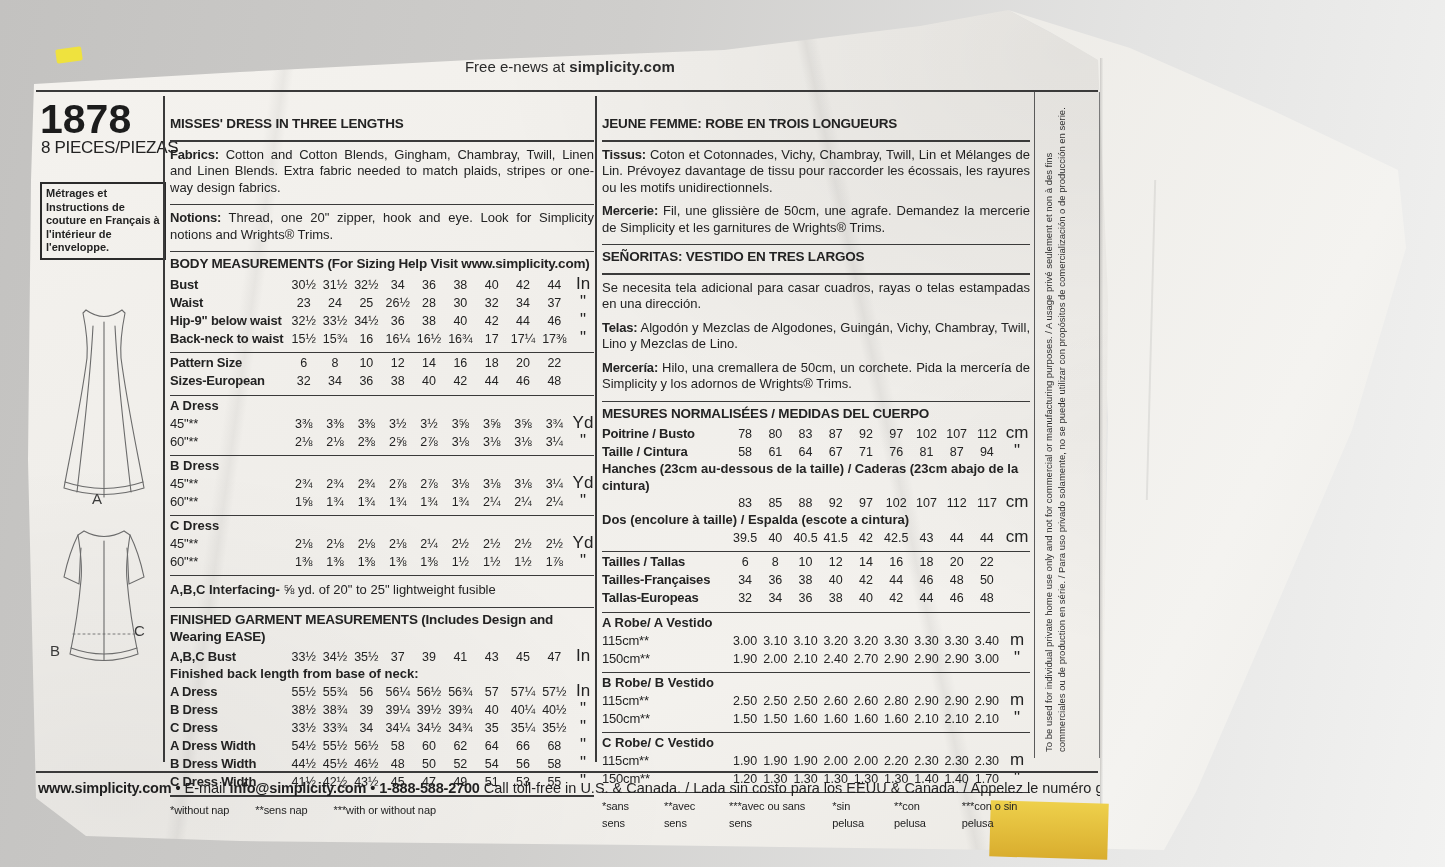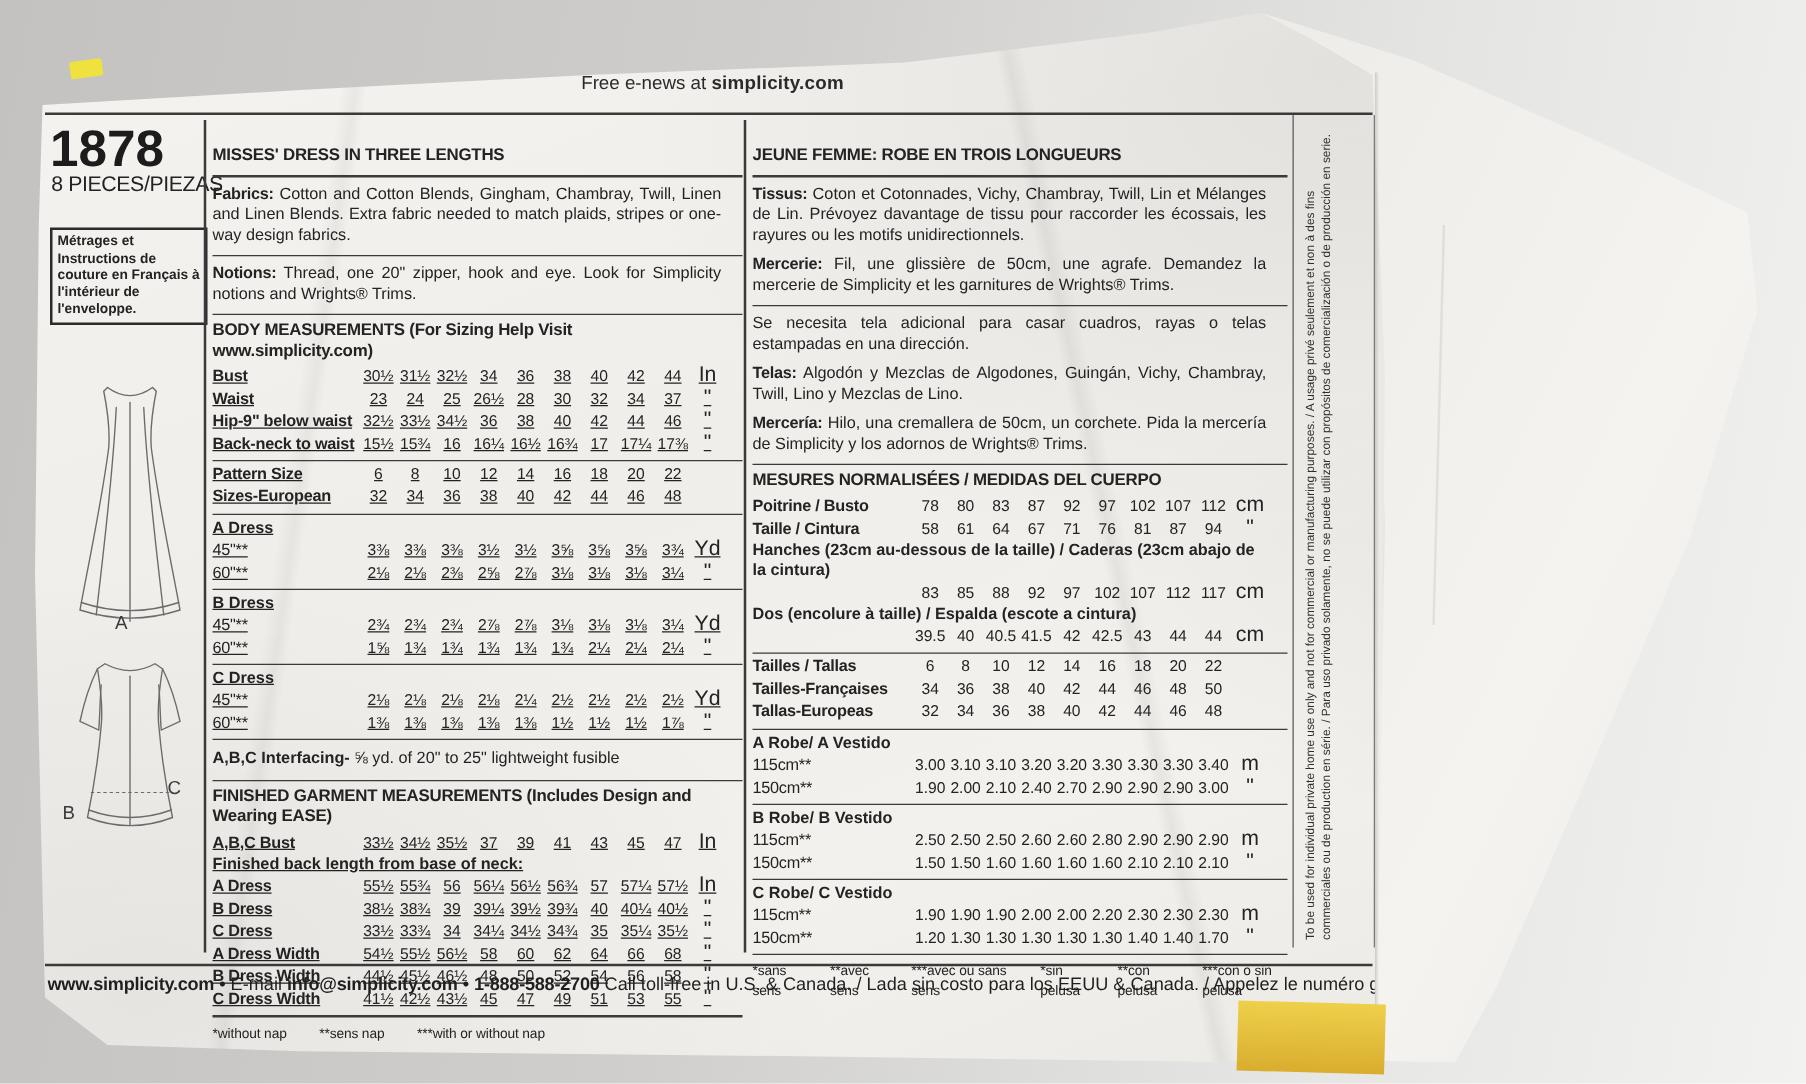--- a/index.html
+++ b/index.html
@@ -49,28 +49,28 @@
 
   .viewlbl { position:absolute; font-size:15px; color:#3a3a3a; }
   .sketch  { position:absolute; }
   .sketch path { fill:none; stroke:#6b6b6b; stroke-width:1.1; stroke-linecap:round; }
   .sketch path.dash { stroke-dasharray:2,3; stroke-width:.9; }
 
   .col { position:absolute; top:112px; font-size:13px; line-height:16.5px; }
   .col-en { left:170px; width:424px; }
   .col-fr { left:602px; width:428px; }
 
-  .sec { border-bottom:2px solid #3a3a3a; padding:2px 17px 4px 0; }
+  .sec { border-bottom:2px solid #3a3a3a; padding:2px 0 4px 0; }
   .sec.thin { border-bottom-width:1.5px; }
   h3.hd { margin:0; font-size:13.5px; font-weight:bold; letter-spacing:-.2px; padding:2px 0 3px 0; }
   .para { margin:0; text-align:justify; padding:3px 0 4px 0; }
   .para b { letter-spacing:-.2px; }
 
   .trow { display:grid; align-items:baseline; min-height:18px; }
-  .col-en .trow { grid-template-columns:118px repeat(9,1fr) 24px;text-decoration:underline; }
+  .col-en .trow { grid-template-columns:118px repeat(9,1fr) 24px; }
   .col-fr .trow { grid-template-columns:128px repeat(9,1fr) 28px; }
   .trow.theadrow { display:block; font-weight:bold; min-height:17px; }
   .tlabel { white-space:nowrap; letter-spacing:-.2px; }
   .tlabel.b { font-weight:bold; }
   .tcell { text-align:center; font-size:12.5px; white-space:nowrap; }
   .tunit { font-size:17px; text-align:center; padding-left:2px; }
 
   .inline-note { padding:4px 0 5px 0; }
   .fnrow { display:flex; justify-content:flex-start; gap:26px; font-size:11px; padding-top:5px; letter-spacing:-.1px; }
   .fnrow.two { justify-content:space-between; }
@@ -432,20 +432,23 @@
     </div>
 
     <div class="col col-fr">
       <div class="sec">
           <h3 class="hd">JEUNE FEMME: ROBE EN TROIS LONGUEURS</h3>
         </div>
       <div class="sec thin">
         <p class="para"><b>Tissus:</b> <span>Coton et Cotonnades, Vichy, Chambray, Twill, Lin et Mélanges de Lin. Prévoyez davantage de tissu pour raccorder les écossais, les rayures ou les motifs unidirectionnels.</span></p>
         <p class="para"><b>Mercerie:</b> <span>Fil, une glissière de 50cm, une agrafe. Demandez la mercerie de Simplicity et les garnitures de Wrights® Trims.</span></p>
       </div>
+      <div class="sec">
+          <h3 class="hd">SEÑORITAS: VESTIDO EN TRES LARGOS</h3>
+        </div>
       <div class="sec thin">
         <p class="para">Se necesita tela adicional para casar cuadros, rayas o telas estampadas en una dirección.</p>
         <p class="para"><b>Telas:</b> <span>Algodón y Mezclas de Algodones, Guingán, Vichy, Chambray, Twill, Lino y Mezclas de Lino.</span></p>
         <p class="para"><b>Mercería:</b> <span>Hilo, una cremallera de 50cm, un corchete. Pida la mercería de Simplicity y los adornos de Wrights® Trims.</span></p>
       </div>
       <div class="sec thin">
         <h3 class="hd">MESURES NORMALISÉES / MEDIDAS DEL CUERPO</h3>
         <div>
             <div class="trow">
               <span class="tlabel b">Poitrine / Busto</span>

